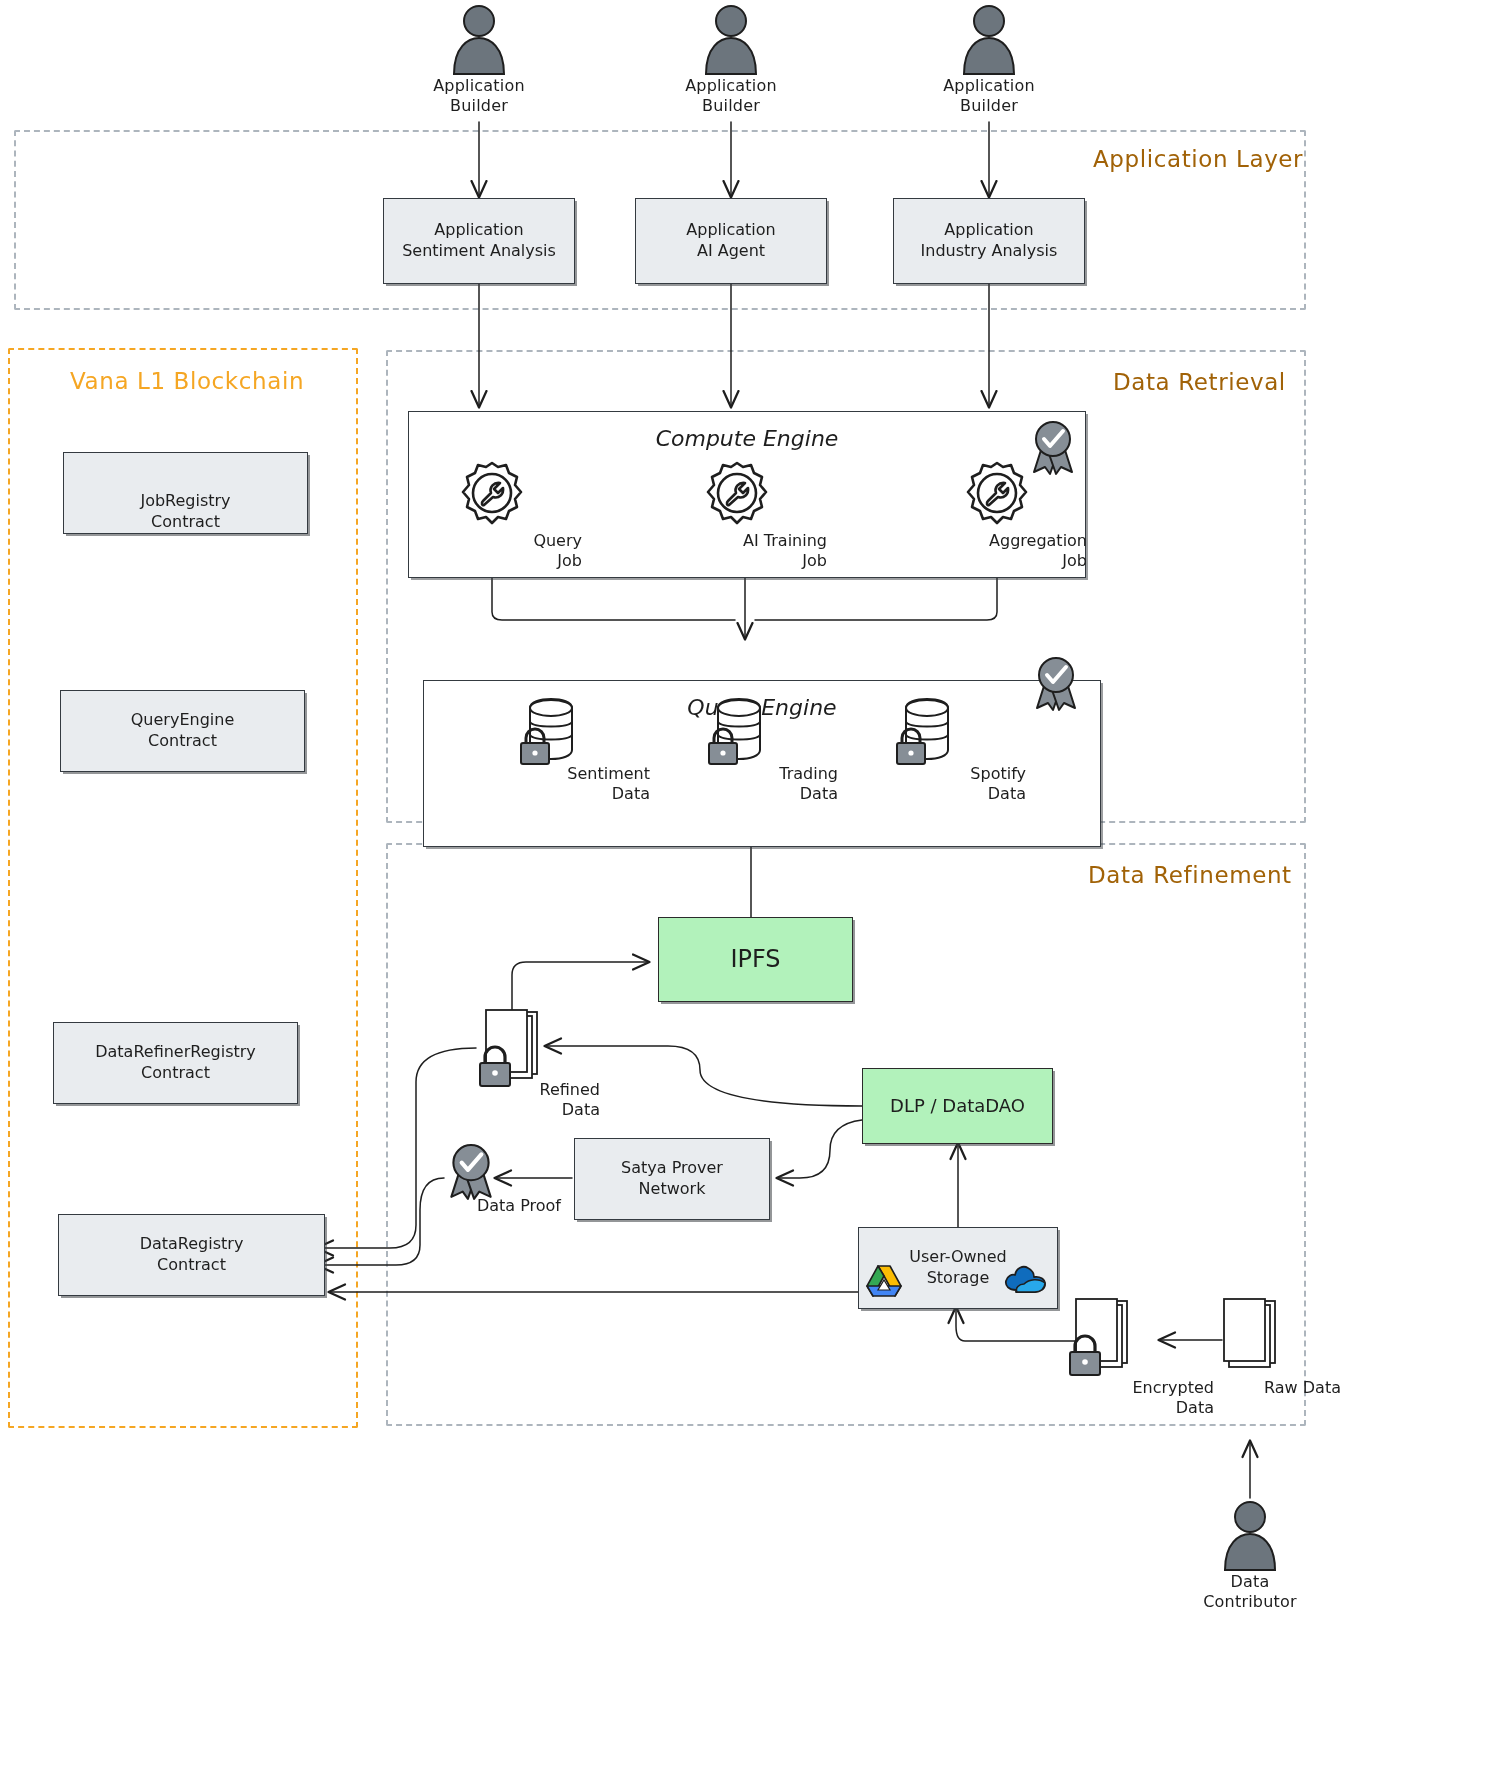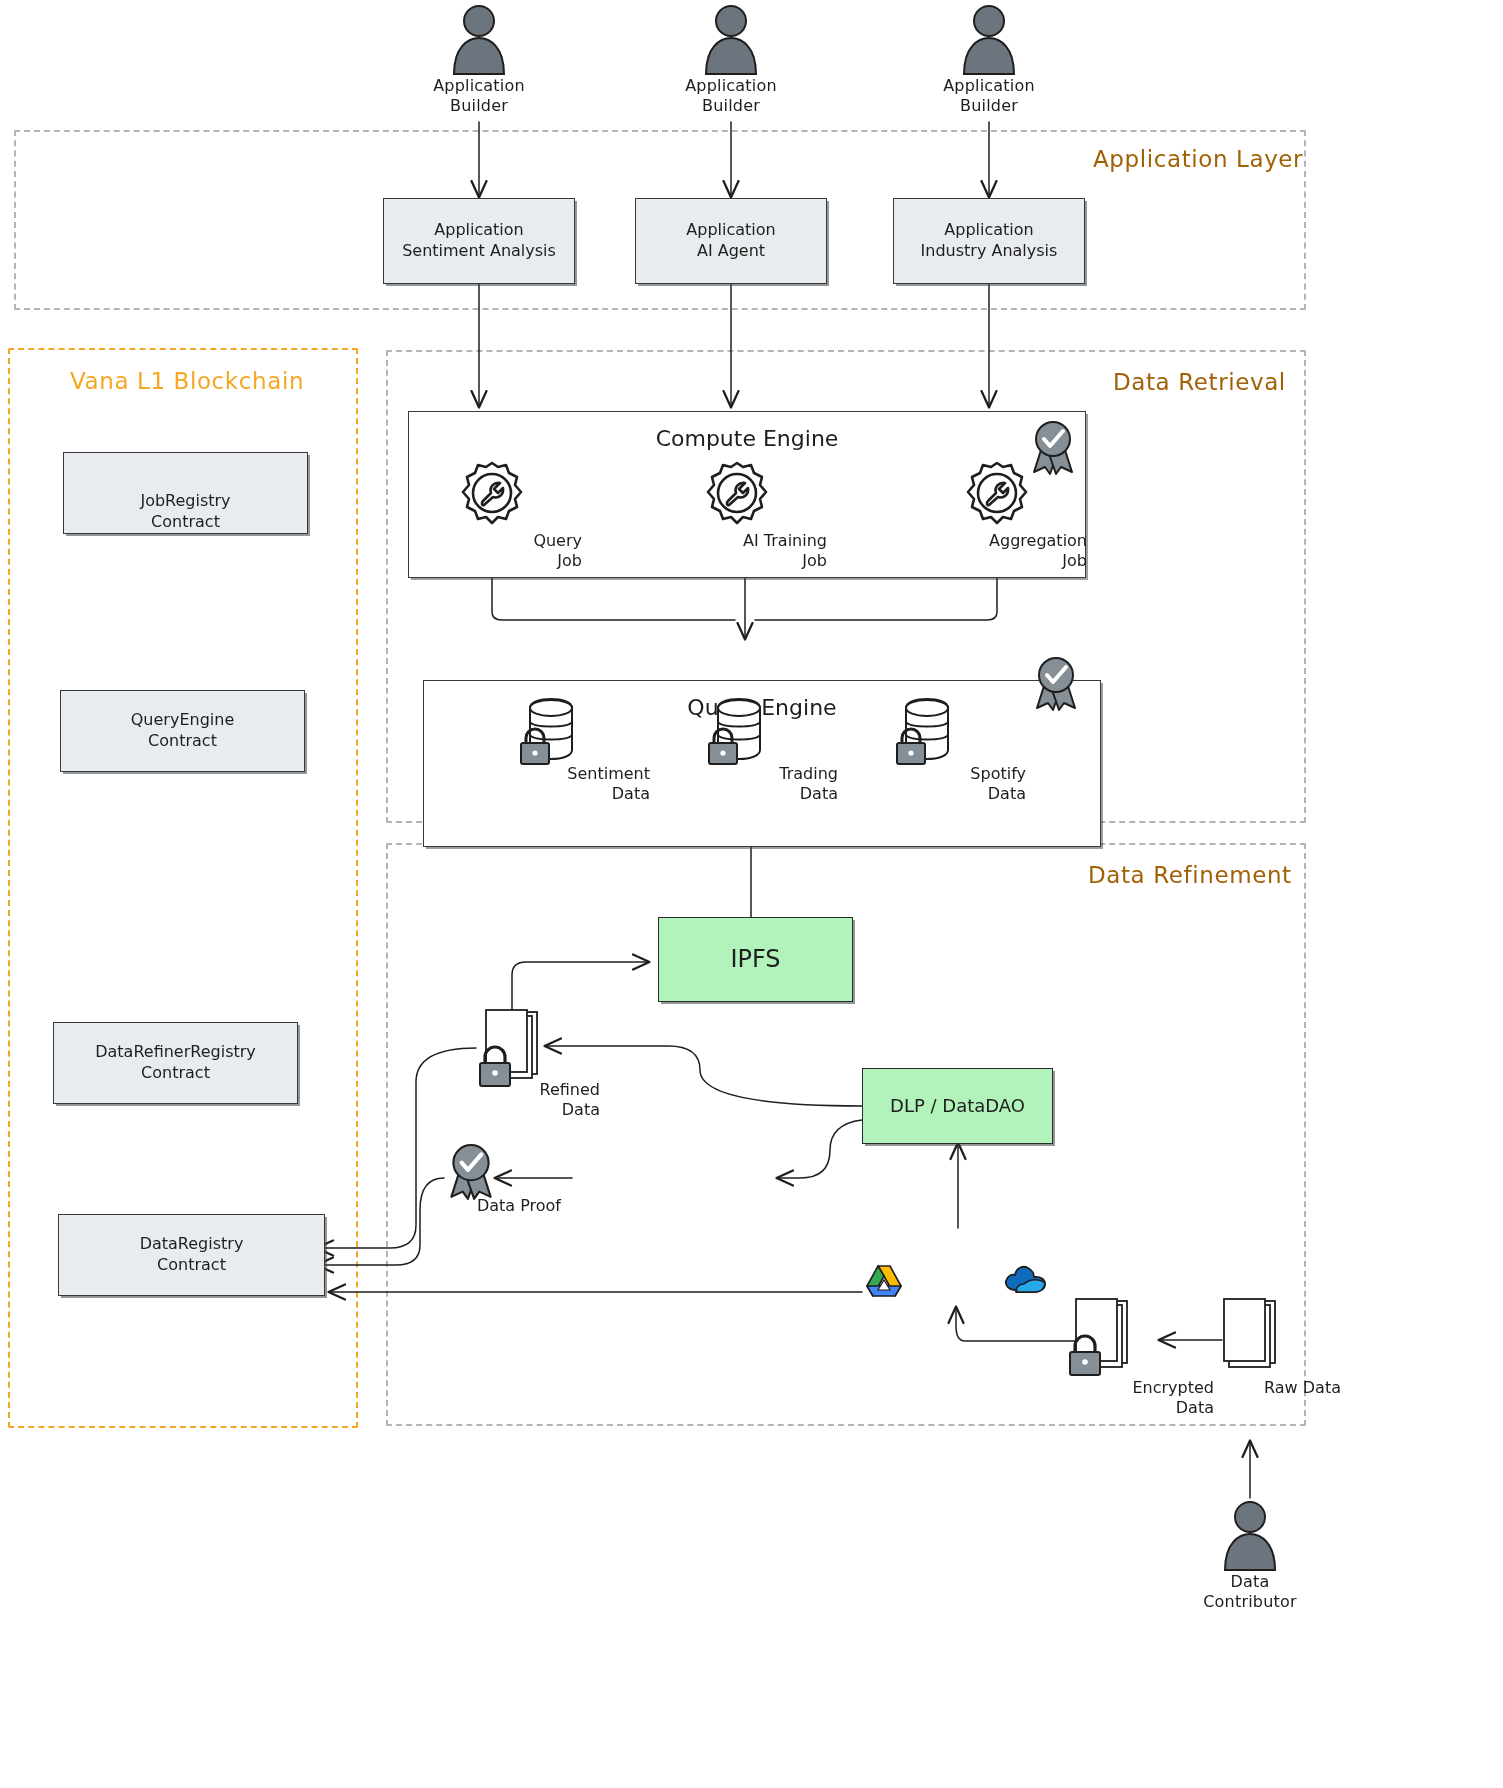--- a/index.html
+++ b/index.html
@@ -15,21 +15,21 @@
   .group{position:absolute;border:2px dashed #adb5bd;border-radius:2px;box-sizing:border-box;}
   .group.vana{border-color:#f5a623;border-width:2px;}
 
   .node{position:absolute;box-sizing:border-box;display:flex;align-items:center;
         justify-content:center;text-align:center;color:#1e1e1e;font-size:16px;line-height:1.3;
         border:1.6px solid #343a40;background:#e9ecef;
         box-shadow:2.5px 2.5px 0 -0.5px rgba(60,64,67,.55);}
   .node.green{background:#b2f2bb;border-color:#2b2b2b;}
 
   .engine{position:absolute;box-sizing:border-box;border:1.6px solid #343a40;background:#fff;
-          box-shadow:2.5px 2.5px 0 -0.5px rgba(60,64,67,.5);}
+          box-shadow:2.5px 2.5px 0 -0.5px rgba(60,64,67,.5);font-style:italic;}
   .engine-title{position:absolute;left:0;right:0;text-align:center;font-size:22px;color:#1e1e1e;}
 
   .ic{position:absolute;}
 
   .node-cap{position:absolute;text-align:right;font-size:16px;line-height:1.28;color:#1e1e1e;width:180px;}
 </style>
 </head>
 <body>
 
 <div id="stage">
@@ -281,21 +281,33 @@
   </div>
 
   <div class="node green" style="left:658px;top:917px;width:195px;height:85px;font-size:24px;">
     <span>IPFS</span>
   </div>
 
   <div class="node green" style="left:862px;top:1068px;width:191px;height:76px;font-size:18px;">
     <span>DLP / DataDAO</span>
   </div>
 
-
+  <div class="node" style="left:574px;top:1138px;width:196px;height:82px;">
+    <div>
+      <div>Satya Prover</div>
+      <div>Network</div>
+    </div>
+  </div>
+
+  <div class="node" style="left:858px;top:1227px;width:200px;height:82px;">
+    <div>
+      <div>User-Owned</div>
+      <div>Storage</div>
+    </div>
+  </div>
   <div class="ic" style="left:864px;top:1262px;">
     <svg width="40" height="38" viewBox="0 0 40 38">
       <path d="M14,4 L26,4 L37,24 L31,34 L20,14 Z" fill="#fbbc04" stroke="#1e1e1e" stroke-width="1.6" stroke-linejoin="round"></path>
       <path d="M14,4 L3,24 L9,34 L20,14 Z" fill="#34a853" stroke="#1e1e1e" stroke-width="1.6" stroke-linejoin="round"></path>
       <path d="M9,34 L31,34 L37,24 L3,24 Z" fill="#4285f4" stroke="#1e1e1e" stroke-width="1.6" stroke-linejoin="round"></path>
       <path d="M14,28 L26,28 L20,18 Z" fill="#ffffff" stroke="#1e1e1e" stroke-width="1.2"></path>
     </svg>
   </div>
   <div class="ic" style="left:1003px;top:1264px;">
     <svg width="46" height="34" viewBox="0 0 46 34">

